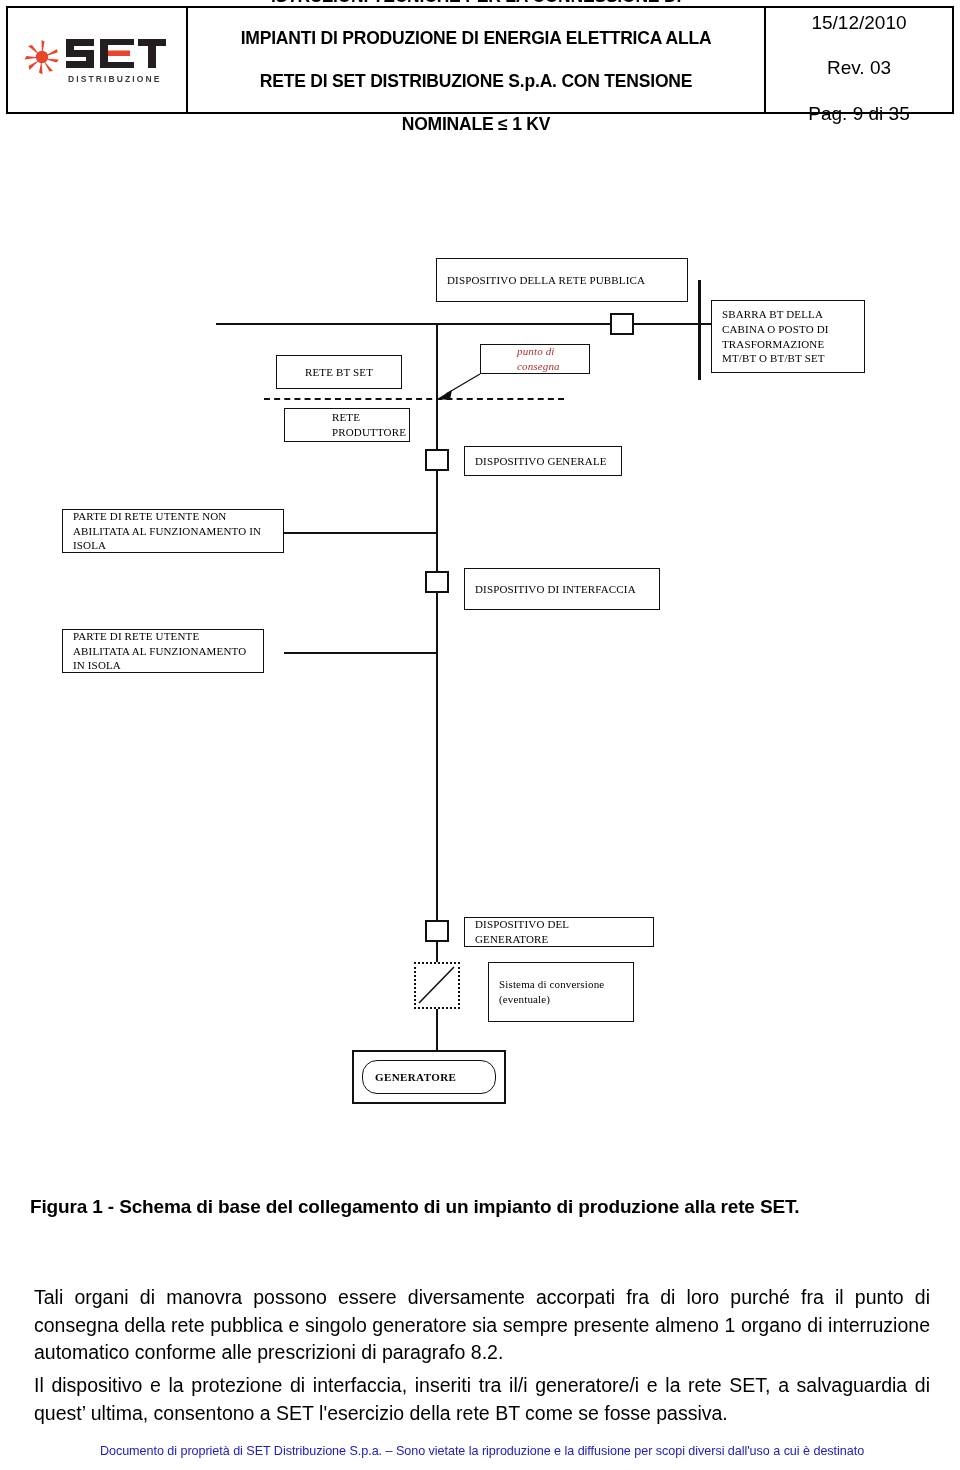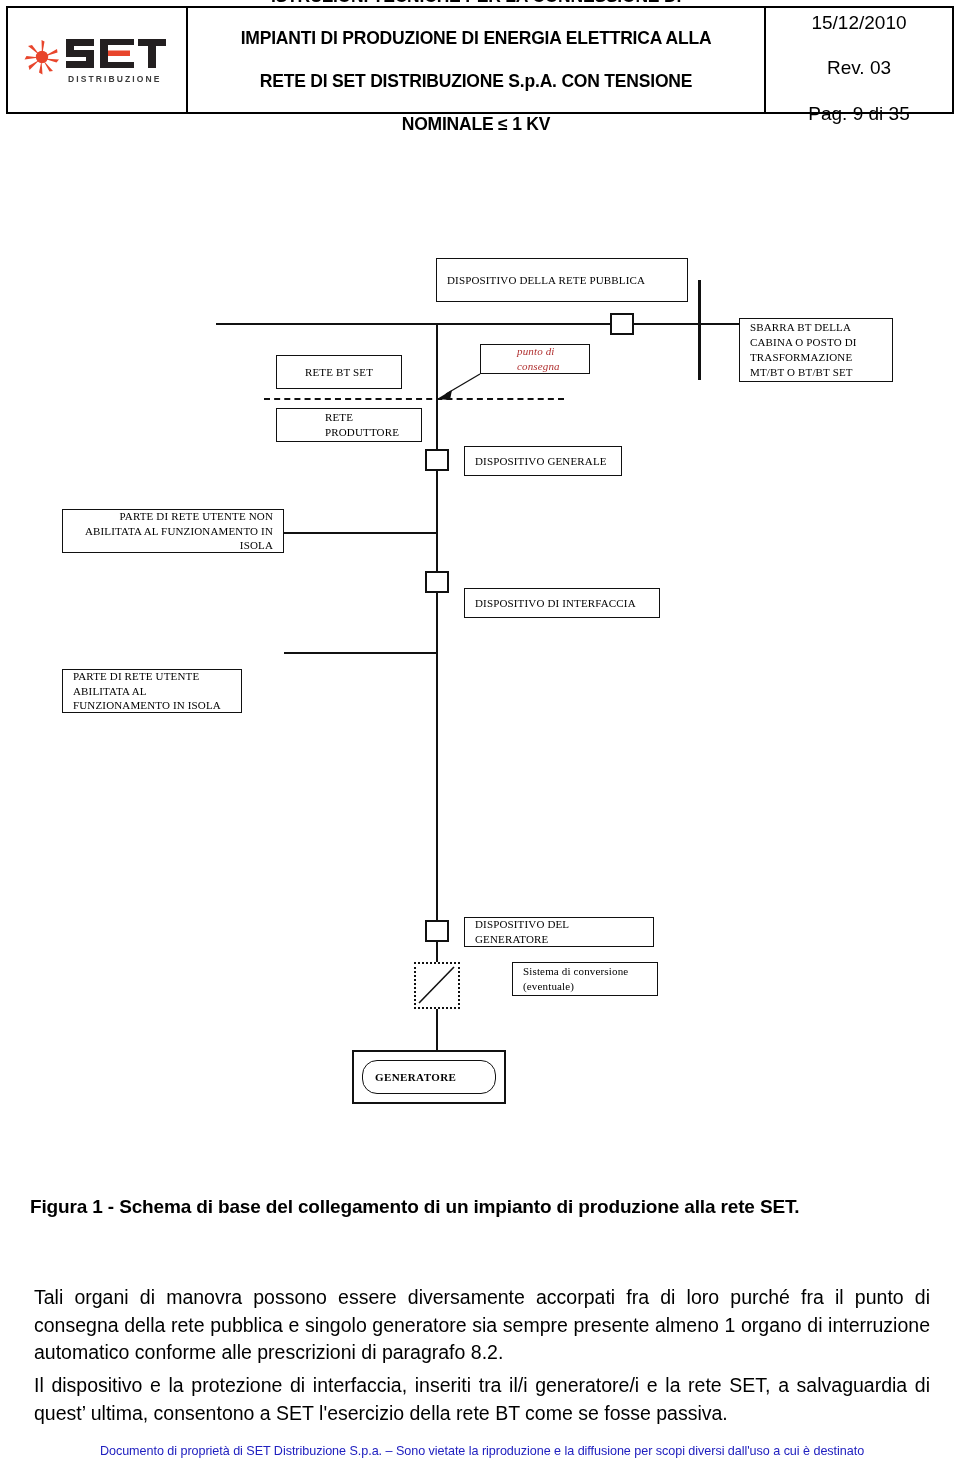--- a/index.html
+++ b/index.html
@@ -268,76 +268,76 @@
   <div class="hline" style="left:216px; top:193px; width:534px;"></div>
 
   <div class="breaker" style="left:610px; top:183px;"></div>
 
   <div class="busbar" style="left:698px; top:150px; height:100px;"></div>
 
   <div class="dbox" style="left:436px; top:128px; width:252px; height:44px;">
     <span>DISPOSITIVO DELLA RETE PUBBLICA</span>
   </div>
 
-  <div class="dbox" style="left:711px; top:188px; width:154px; height:64px;margin-left:28px;">
+  <div class="dbox" style="left:711px; top:170px; width:154px; height:73px;">
     <span>SBARRA BT DELLA CABINA O POSTO DI TRASFORMAZIONE MT/BT O BT/BT SET</span>
   </div>
 
   <div class="vline" style="left:436px; top:193px; height:729px;"></div>
 
   <div class="dbox center" style="left:276px; top:225px; width:126px; height:34px;">
     <span>RETE  BT  SET</span>
   </div>
 
   <div class="dbox red" style="left:480px; top:214px; width:110px; height:30px;">
     <span>punto di consegna</span>
   </div>
 
   <svg class="arrow-svg" width="960" height="1060">
     <line x1="480" y1="244" x2="446" y2="264" stroke="#111" stroke-width="1.3"></line>
     <polygon points="437,269 452,260 450,270" fill="#111"></polygon>
   </svg>
 
   <div class="dashdot" style="left:264px; top:268px; width:300px;"></div>
 
-  <div class="dbox center" style="left:276px; top:278px; width:146px; height:34px;padding-left:48px;">
+  <div class="dbox center" style="left:284px; top:278px; width:126px; height:34px;padding-left:48px;">
     <span>RETE  PRODUTTORE</span>
   </div>
 
   <div class="breaker" style="left:425px; top:319px;"></div>
   <div class="dbox" style="left:464px; top:316px; width:158px; height:30px;align-items:center;">
     <span>DISPOSITIVO GENERALE</span>
   </div>
 
   <div class="hline" style="left:284px; top:402px; width:154px;"></div>
-  <div class="dbox" style="left:62px; top:379px; width:222px; height:44px;text-align:right;">
+  <div class="dbox" style="left:62px; top:379px; width:222px; height:44px;">
     <span>PARTE DI RETE UTENTE NON ABILITATA AL FUNZIONAMENTO IN ISOLA</span>
   </div>
 
   <div class="breaker" style="left:425px; top:441px;"></div>
-  <div class="dbox" style="left:464px; top:438px; width:196px; height:30px;margin-top:20px;">
+  <div class="dbox" style="left:464px; top:438px; width:196px; height:42px;">
     <span>DISPOSITIVO DI INTERFACCIA</span>
   </div>
 
   <div class="hline" style="left:284px; top:522px; width:154px;"></div>
-  <div class="dbox" style="left:62px; top:499px; width:180px; height:44px;margin-top:40px;">
+  <div class="dbox" style="left:62px; top:499px; width:202px; height:44px;">
     <span>PARTE DI RETE UTENTE ABILITATA AL FUNZIONAMENTO IN ISOLA</span>
   </div>
 
   <div class="breaker" style="left:425px; top:790px;"></div>
   <div class="dbox" style="left:464px; top:787px; width:190px; height:30px;">
     <span>DISPOSITIVO DEL GENERATORE</span>
   </div>
 
   <div class="conv" style="left:414px; top:832px;">
     <svg width="41" height="42" viewBox="0 0 41 42">
       <line x1="3" y1="39" x2="38" y2="3" stroke="#111" stroke-width="1.6"></line>
     </svg>
   </div>
-  <div class="dbox" style="left:512px; top:832px; width:146px; height:34px;">
+  <div class="dbox" style="left:488px; top:832px; width:146px; height:60px;">
     <span>Sistema di conversione (eventuale)</span>
   </div>
 
   <div class="gen-outer" style="left:352px; top:920px; width:154px; height:54px;"></div>
   <div class="gen-inner" style="left:362px; top:930px; width:134px; height:34px;border-radius:15px;">
     <span>GENERATORE</span>
   </div>
 
 </div>
 

